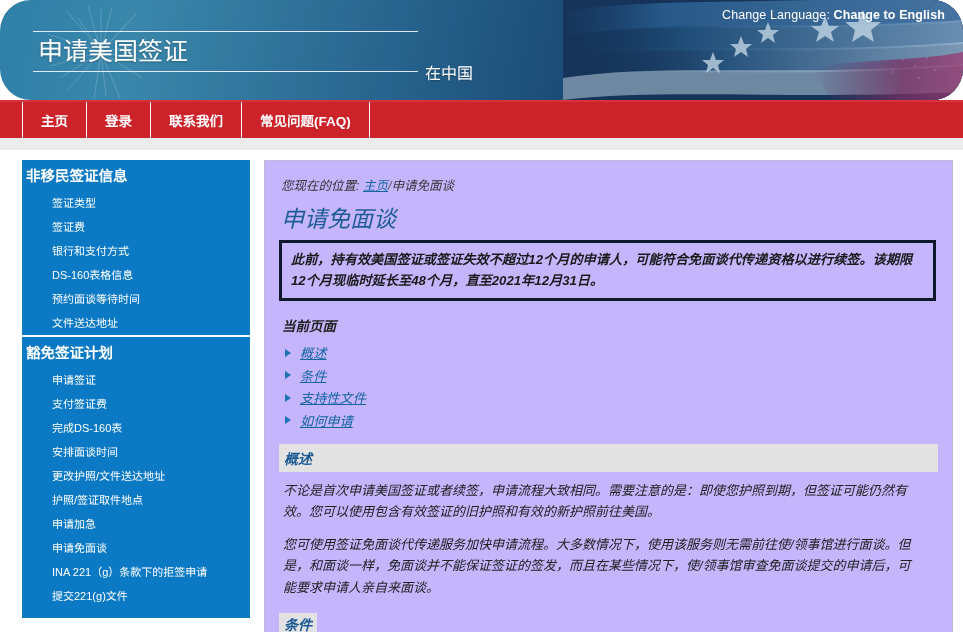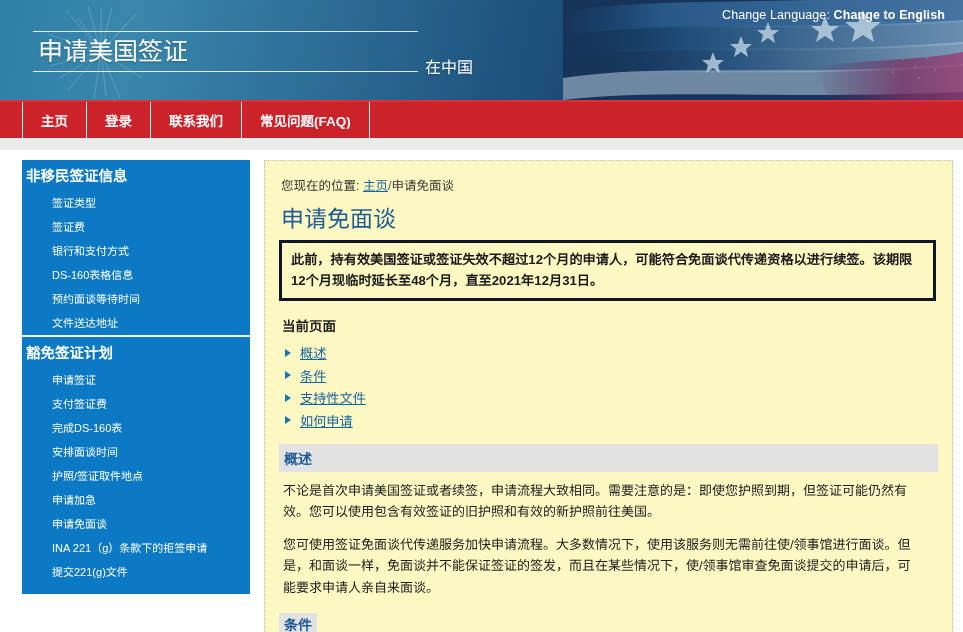--- a/index.html
+++ b/index.html
@@ -10,20 +10,21 @@
     background: #ffffff;
     font-family: "Liberation Sans", "DejaVu Sans", sans-serif;
   }
 
   
   .banner {
     position: relative;
     width: 963px; height: 100px;
     background: linear-gradient(100deg, #2f7fa8 0%, #3a87ab 14%, #2d6d95 34%, #1f5580 52%, #16406b 68%, #102f55 84%, #0c2545 100%);
     overflow: hidden;
+    border-radius: 31px;
   }
   
   .sparkle {
     position: absolute; left: 46px; top: 4px;
     width: 110px; height: 96px;
     opacity: .5;
   }
   
   .flag {
     position: absolute; right: 0; top: 0;
@@ -43,21 +44,21 @@
     width: 420px; z-index: 5;
   }
   .title-rule { height: 1px; background: rgba(255,255,255,.85); width: 385px; }
   .site-title {
     color: #ffffff; font-size: 25px; font-weight: 400;
     line-height: 36px; padding: 1px 0 2px 5px;
     text-shadow: 0 1px 2px rgba(0,0,0,.25);
     white-space: nowrap;
   }
   .site-region {
-    position: absolute; left: 425px; top: 54px;
+    position: absolute; left: 425px; top: 60px;
     color: #ffffff; font-size: 16px; z-index: 5;
     text-shadow: 0 1px 2px rgba(0,0,0,.3);
   }
 
   
   .navbar {
     width: 963px; height: 38px;
     background: #cc2229;
     display: flex; align-items: stretch;
     border-top: 2px solid #d8333a;
@@ -100,23 +101,24 @@
     text-decoration: none; padding: 3px 6px 3px 30px;
     line-height: 18px; cursor: pointer; white-space: nowrap;
   }
   .side-group:last-child { padding-bottom: 4px; }
 
   
   .content {
     flex: 1; margin: 0 10px 0 14px;
     border: 1px dotted #b9b9b9;
     border-bottom: none;
-    background: #fef9c3;
+    background: #c4b5fd;
     padding: 12px 14px 0 14px;
     position: relative;
+    font-style: italic;
   }
   .breadcrumb {
     font-size: 12.5px; color: #333333; margin: 2px 0 10px 2px;
   }
   .breadcrumb a { color: #1464a0; text-decoration: underline; }
   .breadcrumb .sep { color: #555; }
 
   .page-title {
     font-size: 23px; color: #1f5c96; font-weight: 400;
     margin: 6px 0 6px 2px; line-height: 30px;
@@ -264,20 +266,21 @@
       <a class="side-link">预约面谈等待时间</a>
       <a class="side-link">文件送达地址</a>
     </div>
 
     <div class="side-group">
       <div class="side-head">豁免签证计划</div>
       <a class="side-link">申请签证</a>
       <a class="side-link">支付签证费</a>
       <a class="side-link">完成DS-160表</a>
       <a class="side-link">安排面谈时间</a>
+      <a class="side-link">更改护照/文件送达地址</a>
       <a class="side-link">护照/签证取件地点</a>
       <a class="side-link">申请加急</a>
       <a class="side-link">申请免面谈</a>
       <a class="side-link">INA 221（g）条款下的拒签申请</a>
       <a class="side-link">提交221(g)文件</a>
     </div>
 
   </div>
 
   <div class="content">

